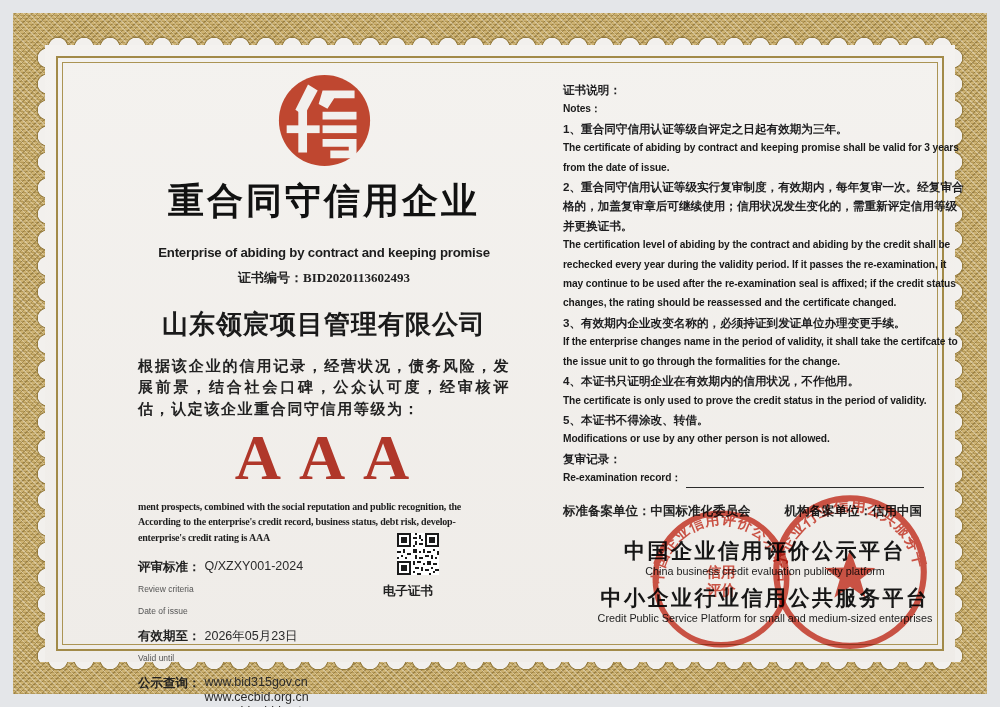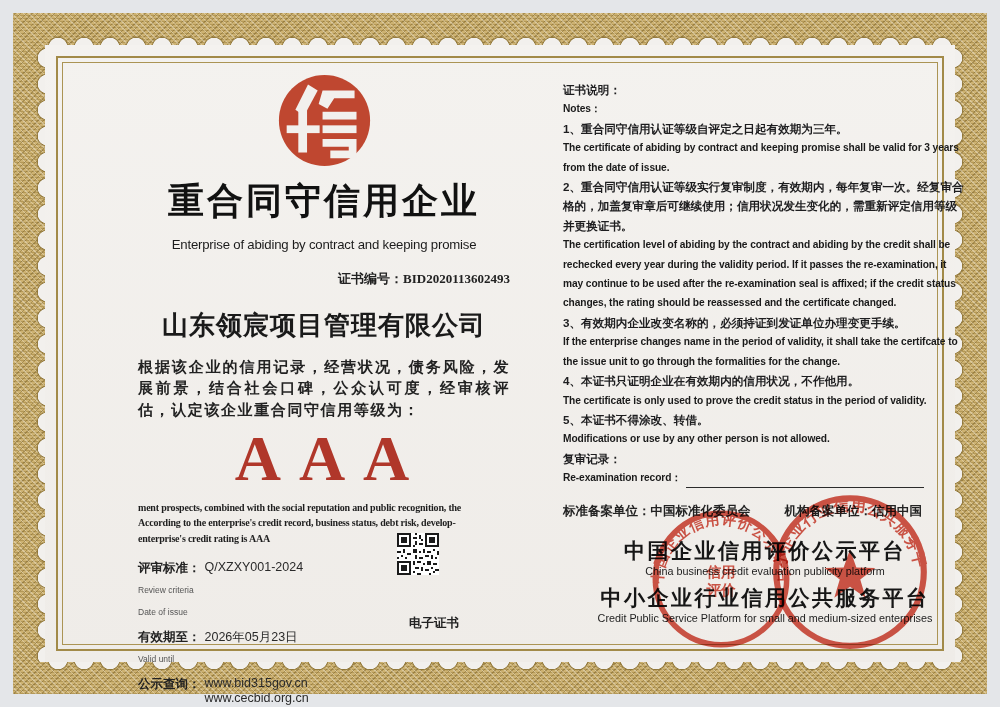--- a/index.html
+++ b/index.html
@@ -28,44 +28,44 @@
     background:radial-gradient(circle at -2px 13px,#f2f0ed 9px,rgba(140,115,55,.9) 9.5px,transparent 11px);
     background-size:12px 26px;background-repeat:repeat-y;}
   .frame{position:absolute;inset:56px;border:2px solid #a28a48;}
   .frame2{position:absolute;inset:62px;border:1px solid #ab9454;}
   
   .left{position:absolute;left:138px;top:72px;width:372px;}
   .logo-wrap{text-align:center;}
   .logo{width:97px;height:97px;}
   .title-cn{margin-top:4px;text-align:center;font-family:"Liberation Serif",serif;
     font-weight:bold;font-size:36px;letter-spacing:3px;color:#111;white-space:nowrap;}
-  .title-en{text-align:center;font-weight:normal;font-size:13.2px;letter-spacing:-0.2px;
-    color:#1c1c1c;white-space:nowrap;margin-top:11px;}
-  .certno{text-align:right;font-weight:bold;font-size:13px;margin-top:18px;
+  .title-en{text-align:center;font-weight:bold;font-size:13.2px;letter-spacing:-0.2px;
+    color:#1c1c1c;white-space:nowrap;margin-top:19px;}
+  .certno{text-align:center;font-weight:bold;font-size:13px;margin-top:9px;
     font-family:"Liberation Serif",serif;color:#222;}
   .company{text-align:center;font-weight:bold;font-size:26px;letter-spacing:1px;
     margin-top:20px;color:#1a1a1a;white-space:nowrap;}
   .stmt-cn{margin-top:13px;font-size:15px;font-weight:bold;letter-spacing:1.6px;
     line-height:1.42;text-align:justify;color:#222;}
   .rating{margin-top:2px;text-align:center;font-family:"Liberation Serif",serif;
     font-weight:bold;font-size:64px;letter-spacing:18px;padding-left:14px;color:#b0372a;}
   .stmt-en{margin-top:4px;font-family:"Liberation Serif",serif;font-weight:bold;
     font-size:10px;letter-spacing:-0.2px;line-height:1.55;color:#1e1e1e;}
   .stmt-en div{white-space:nowrap;}
   .fields{margin-top:14px;}
   .field{margin-bottom:12px;}
   .frow{display:flex;font-size:12.5px;}
   .flabel{font-weight:bold;white-space:nowrap;color:#222;}
   .fvalue{margin-left:4px;color:#2a2a2a;}
   .fvalue.urls div{line-height:14.5px;}
   .fsub{font-size:8.5px;color:#555;margin-top:8px;}
   
   .qr{position:absolute;left:397px;top:533px;width:42px;height:42px;}
-  .eqr{position:absolute;left:398px;top:583px;width:72px;text-align:center;
-    font-weight:bold;font-size:12.5px;color:#222;margin-top:32px;}
+  .eqr{position:absolute;left:372px;top:583px;width:72px;text-align:center;
+    font-weight:bold;font-size:12.5px;color:#222;}
   
   .right{position:absolute;left:518px;top:80px;width:404px;margin-left:45px;}
   .nl{font-size:11.6px;line-height:19.4px;color:#1d1d1f;font-weight:bold;}
   .nl.en{font-size:10.2px;letter-spacing:-0.1px;color:#1a1a1a;}
   .reexam-line{display:flex;align-items:flex-end;}
   .uline{display:inline-block;width:238px;border-bottom:1.5px solid #2b2b2b;
     height:14px;margin-left:5px;}
   .reg{margin-top:15px;font-size:12.5px;font-weight:bold;color:#222;white-space:nowrap;}
   .reg .gap{display:inline-block;width:34px;}
   .platform{margin-top:17px;text-align:center;position:relative;}

